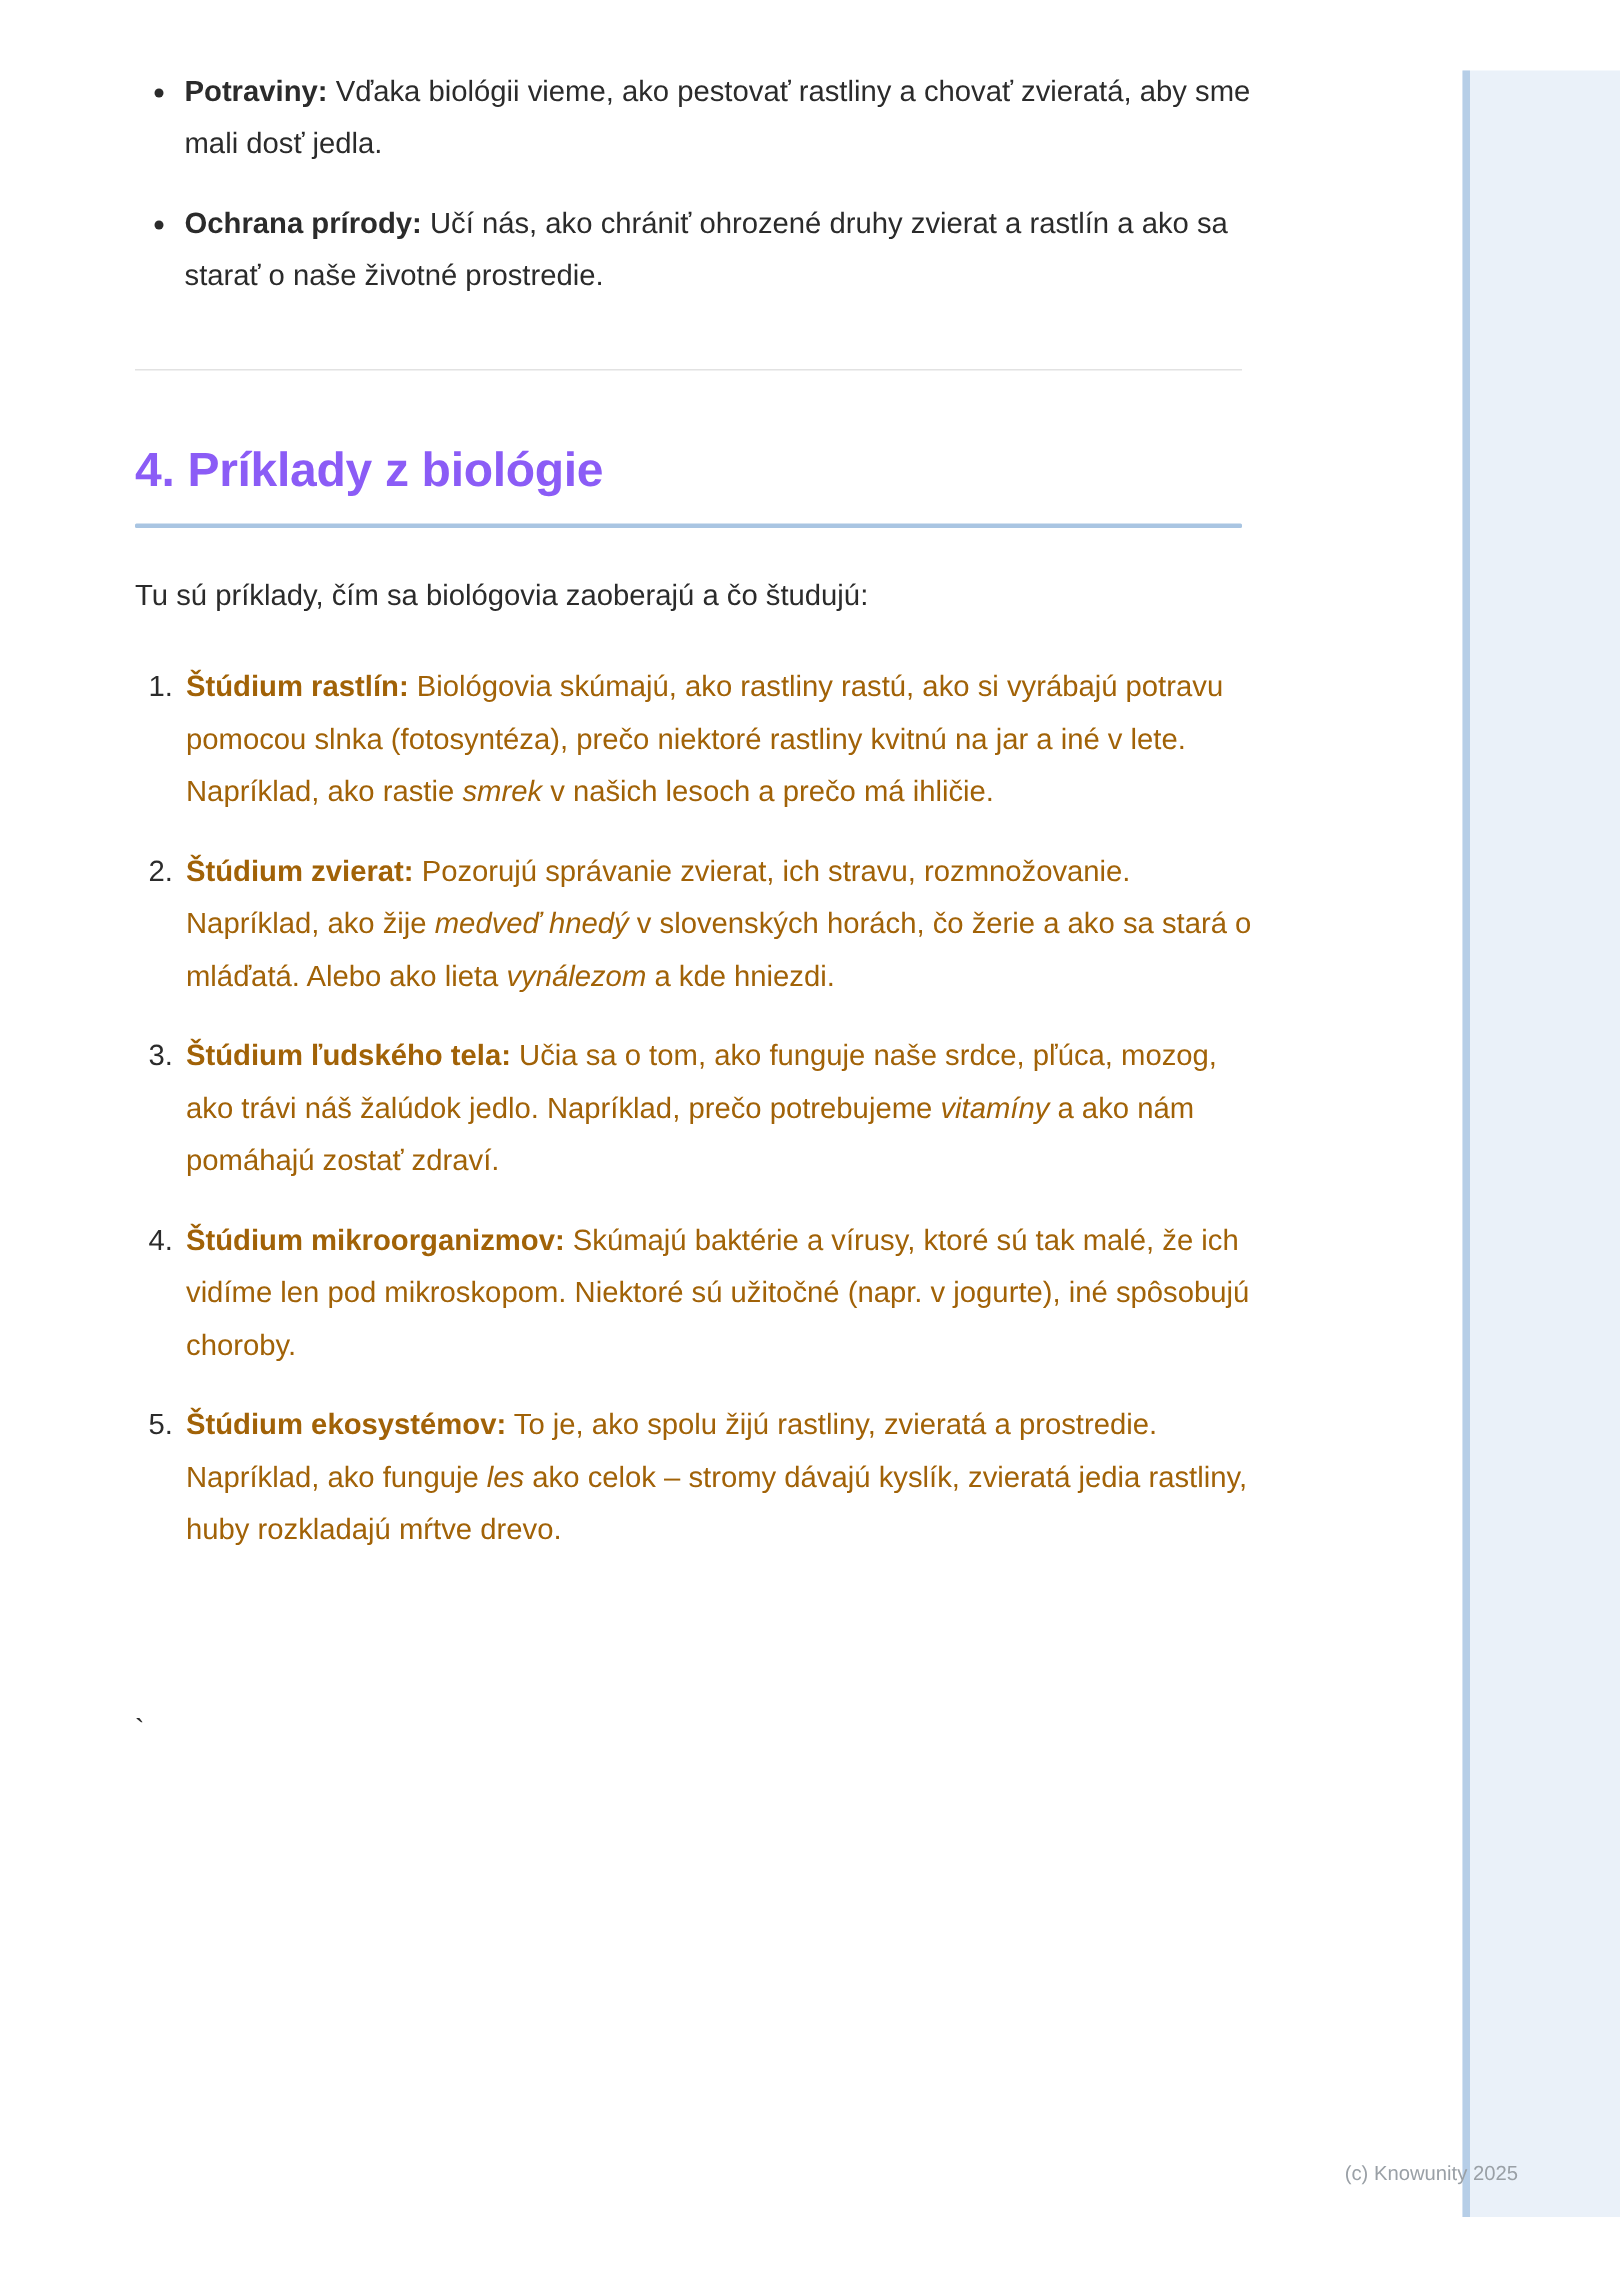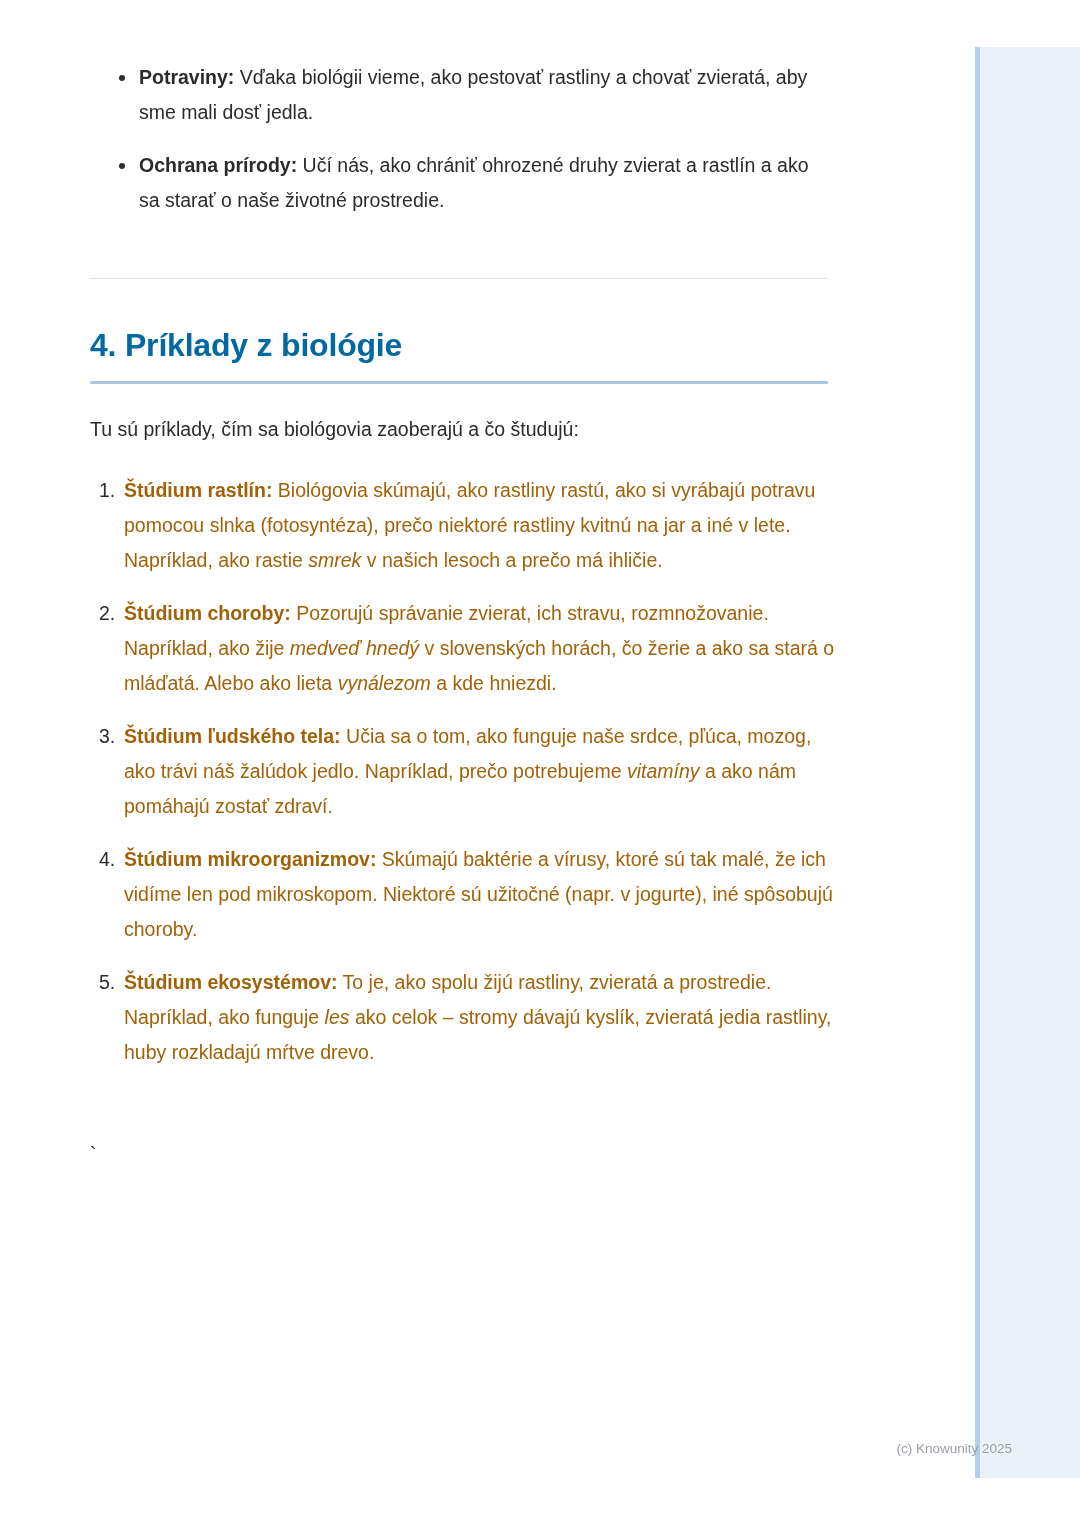--- a/index.html
+++ b/index.html
@@ -51,21 +51,21 @@
   .para {
     font-size: 19.5px;
     line-height: 35px;
     color: #2b2b2b;
     margin: 0;
   }
 
   
   ul.bullets {
     list-style: none;
-    margin: 16px;
+    margin: 0;
     padding: 0;
   }
   ul.bullets > li {
     position: relative;
     padding-left: 33px;
     margin-bottom: 18px;
     font-size: 19.5px;
     line-height: 35px;
     color: #2b2b2b;
   }
@@ -126,21 +126,21 @@
     margin: 0;
     width: 738px;
     border-radius: 1px;
   }
 
   
   h2.section-title {
     font-size: 32px;
     line-height: 40px;
     font-weight: 700;
-    color: #0369a1;
+    color: #8b5cf6;
     margin: 0;
     letter-spacing: -0.2px;
   }
 
   .spacer-before-hr { height: 44px; }
   .spacer-after-hr  { height: 46px; }
   .spacer-title-rule{ height: 16px; }
   .spacer-after-rule{ height: 28px; }
   .spacer-after-lead{ height: 26px; }
 
@@ -194,21 +194,21 @@
 
     <p class="para">Tu sú príklady, čím sa biológovia zaoberajú a čo študujú:</p>
 
     <div class="spacer-after-lead"></div>
 
     <ol class="numbers">
       <li>
         <b>Štúdium rastlín:</b><span> Biológovia skúmajú, ako rastliny rastú, ako si vyrábajú potravu pomocou slnka (fotosyntéza), prečo niektoré rastliny kvitnú na jar a iné v lete. Napríklad, ako rastie </span><i>smrek</i><span> v našich lesoch a prečo má ihličie.</span><i></i><span></span>
       </li>
       <li>
-        <b>Štúdium choroby:</b><span> Pozorujú správanie zvierat, ich stravu, rozmnožovanie. Napríklad, ako žije </span><i>medveď hnedý</i><span> v slovenských horách, čo žerie a ako sa stará o mláďatá. Alebo ako lieta </span><i>vynálezom</i><span> a kde hniezdi.</span>
+        <b>Štúdium zvierat:</b><span> Pozorujú správanie zvierat, ich stravu, rozmnožovanie. Napríklad, ako žije </span><i>medveď hnedý</i><span> v slovenských horách, čo žerie a ako sa stará o mláďatá. Alebo ako lieta </span><i>vynálezom</i><span> a kde hniezdi.</span>
       </li>
       <li>
         <b>Štúdium ľudského tela:</b><span> Učia sa o tom, ako funguje naše srdce, pľúca, mozog, ako trávi náš žalúdok jedlo. Napríklad, prečo potrebujeme </span><i>vitamíny</i><span> a ako nám pomáhajú zostať zdraví.</span><i></i><span></span>
       </li>
       <li>
         <b>Štúdium mikroorganizmov:</b><span> Skúmajú baktérie a vírusy, ktoré sú tak malé, že ich vidíme len pod mikroskopom. Niektoré sú užitočné (napr. v jogurte), iné spôsobujú choroby.</span><i></i><span></span><i></i><span></span>
       </li>
       <li>
         <b>Štúdium ekosystémov:</b><span> To je, ako spolu žijú rastliny, zvieratá a prostredie. Napríklad, ako funguje </span><i>les</i><span> ako celok – stromy dávajú kyslík, zvieratá jedia rastliny, huby rozkladajú mŕtve drevo.</span><i></i><span></span>
       </li>

